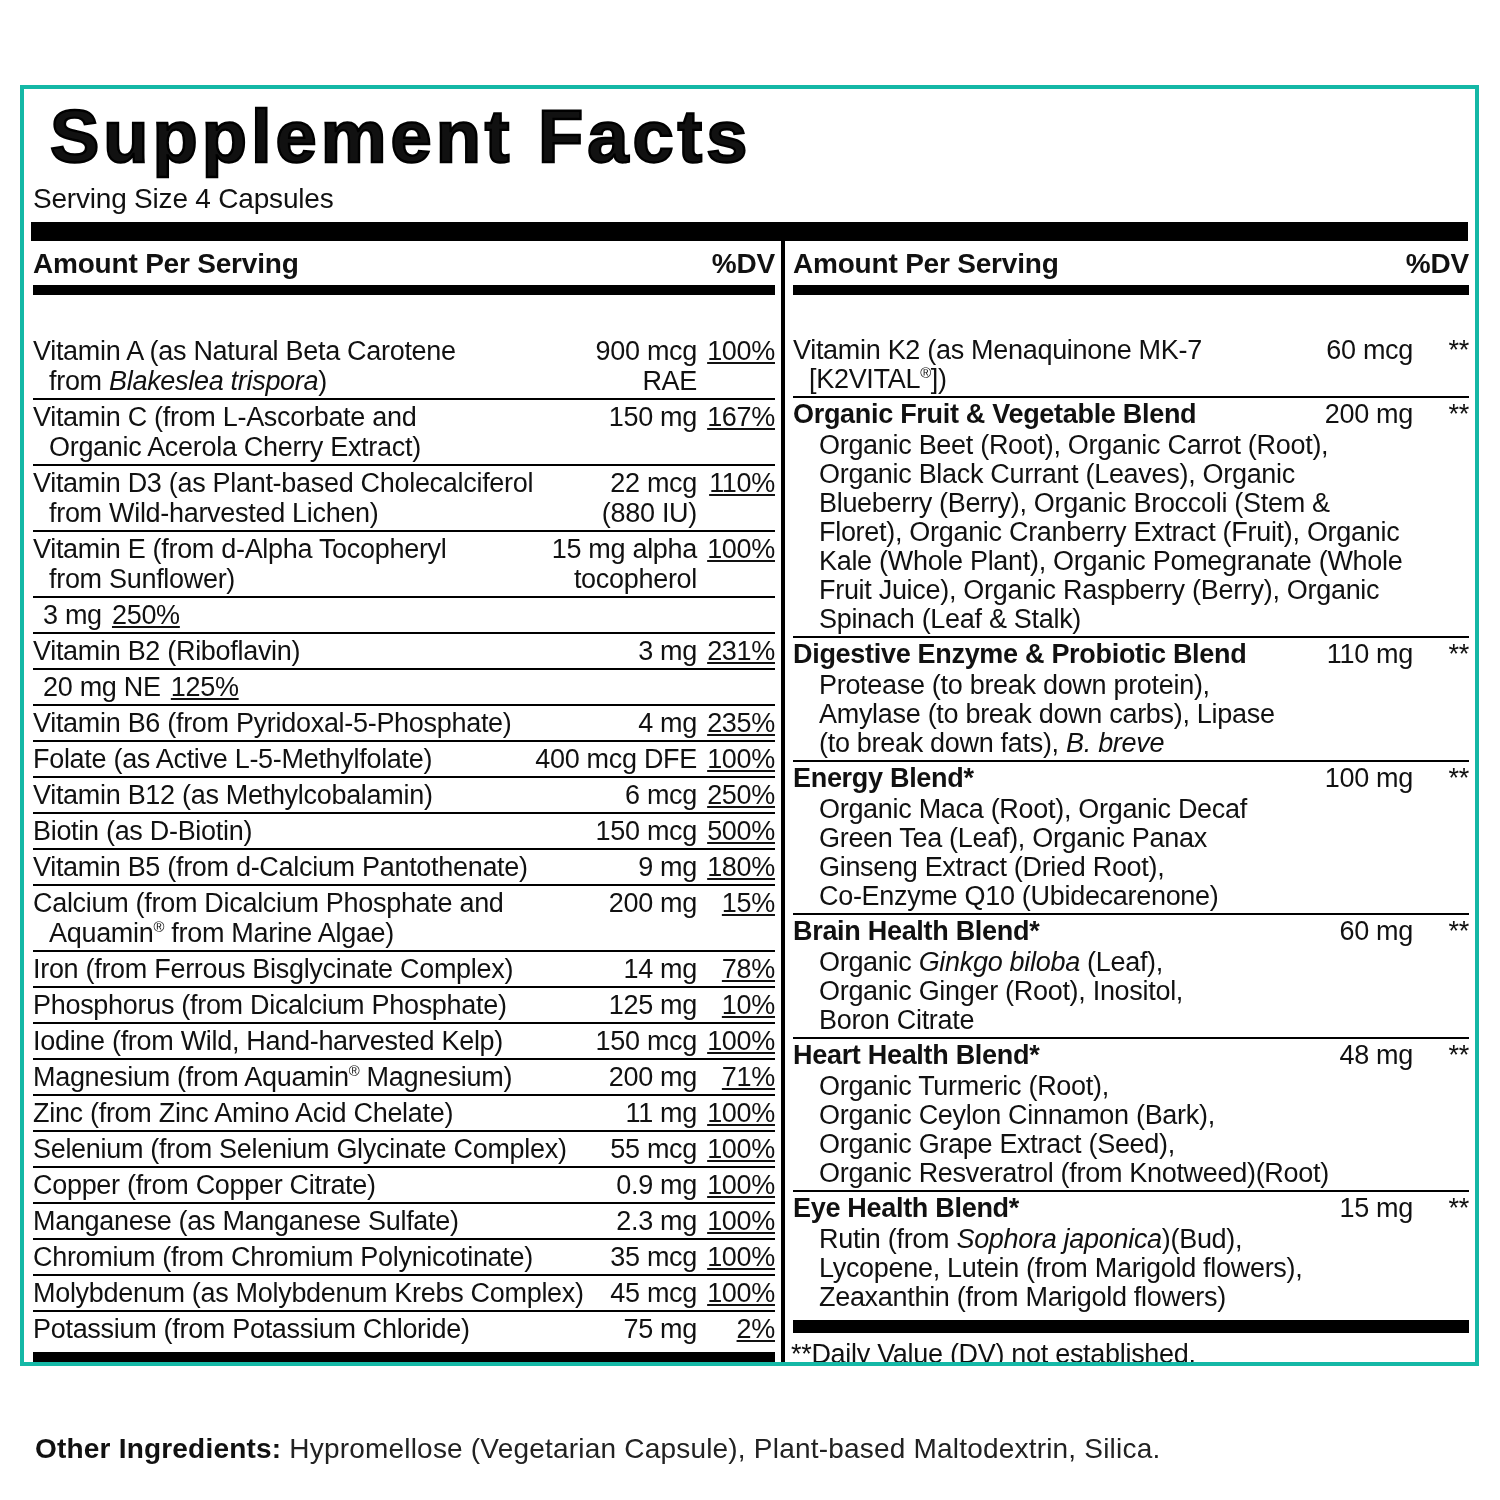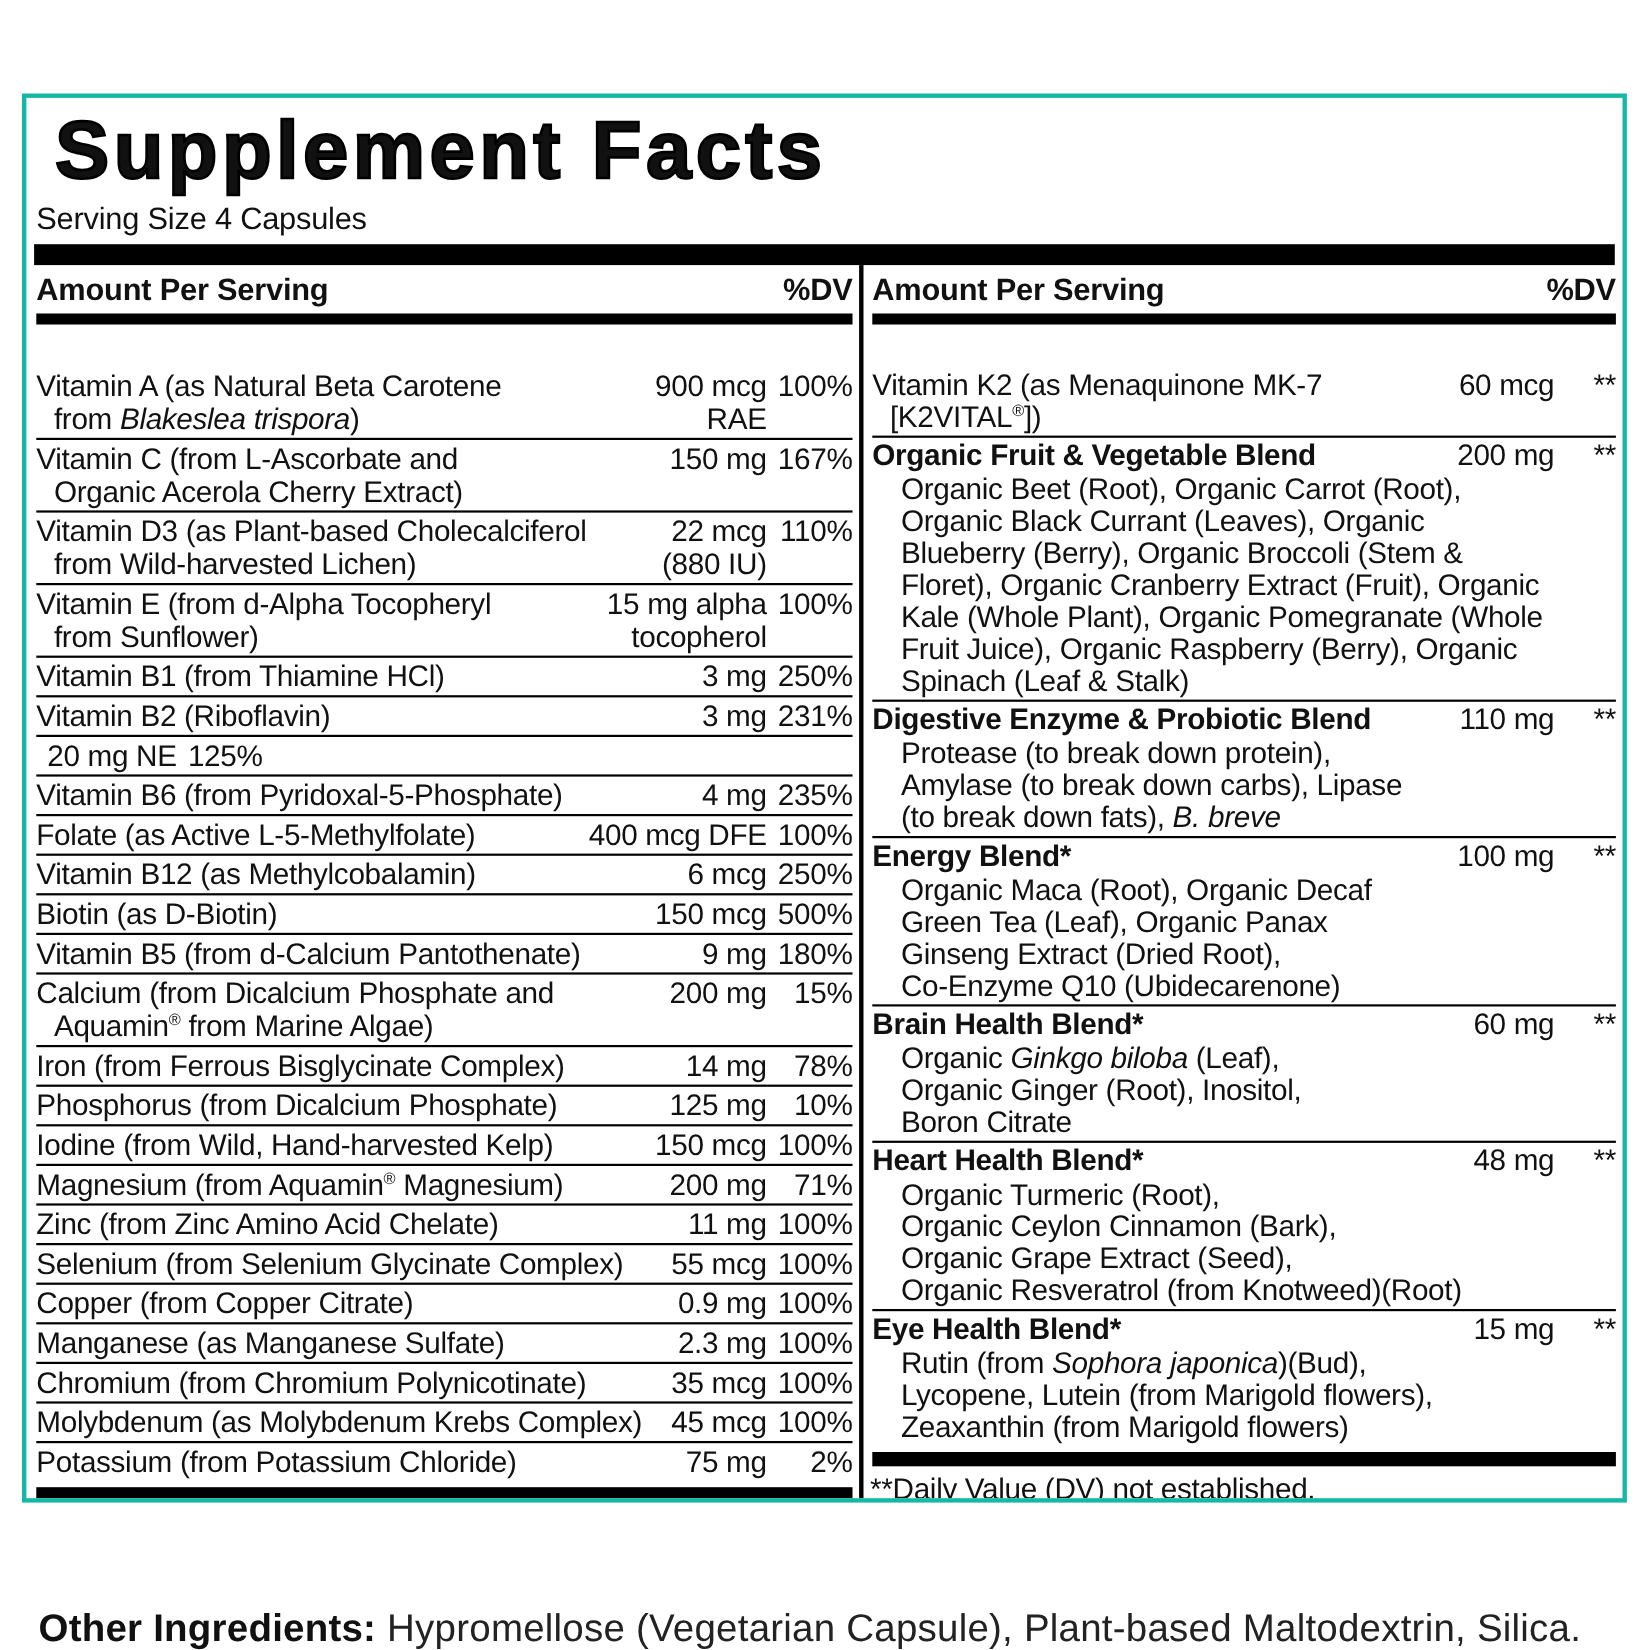--- a/index.html
+++ b/index.html
@@ -24,28 +24,28 @@
   .row{border-bottom:2px solid #000;}
   .rows .row:last-child{border-bottom:none;}
   .row-main{display:flex;align-items:flex-start;padding:2px 0;}
   .nname,.amt,.dv,.sub{font-size:27px;letter-spacing:-0.3px;}
   .lcol .nname,.lcol .amt,.lcol .dv{line-height:30px;}
   .rcol .nname,.rcol .amt,.rcol .dv,.rcol .sub{line-height:29px;}
   .nname{flex:1;white-space:pre-line;padding-left:16px;text-indent:-16px;}
   .nname.bd{font-weight:bold;}
   .amt{white-space:pre-line;text-align:right;margin-left:10px;flex:none;}
   .dv{text-align:right;flex:none;}
-  .lcol .dv{width:78px;}
+  .lcol .dv{width:78px;text-decoration:underline;}
   .rcol .dv{width:56px;}
   .sub{white-space:pre-line;padding:0 0 2px 26px;}
   sup{font-size:0.55em;line-height:0;}
   .lbar{height:18px;background:#000;margin-top:6px;flex:none;}
   .rbar{height:13px;background:#000;margin-top:6px;flex:none;}
   .footnote{font-size:27px;line-height:30px;padding:6px 0 4px 0;letter-spacing:-0.3px;margin-left:-2px;}
-  .other{position:absolute;left:35px;top:1464px;width:1420px;font-size:35px;line-height:34px;
+  .other{position:absolute;left:35px;top:1432px;width:1420px;font-size:28px;line-height:34px;
          letter-spacing:0.2px;color:#222;}
   .other b{color:#111;}
 </style>
 </head>
 <body>
 
 <div class="box">
   <div class="title">Supplement Facts</div>
   <div class="serv first">Serving Size 4 Capsules</div>
   <div class="thickbar"></div>
@@ -93,21 +93,20 @@
       <div class="nname"><span>Vitamin E (from d-Alpha Tocopheryl
 from Sunflower)</span></div>
       <div class="amt">15 mg alpha
 tocopherol</div>
       <div class="dv">100%</div>
     </div>
 
   </div>
           <div class="row">
     <div class="row-main">
-      <div class="nname"><span>Vitamin B1 (from Thiamine HCl)</span></div>
       <div class="amt">3 mg</div>
       <div class="dv">250%</div>
     </div>
 
   </div>
           <div class="row">
     <div class="row-main">
       <div class="nname"><span>Vitamin B2 (Riboflavin)</span></div>
       <div class="amt">3 mg</div>
       <div class="dv">231%</div>

